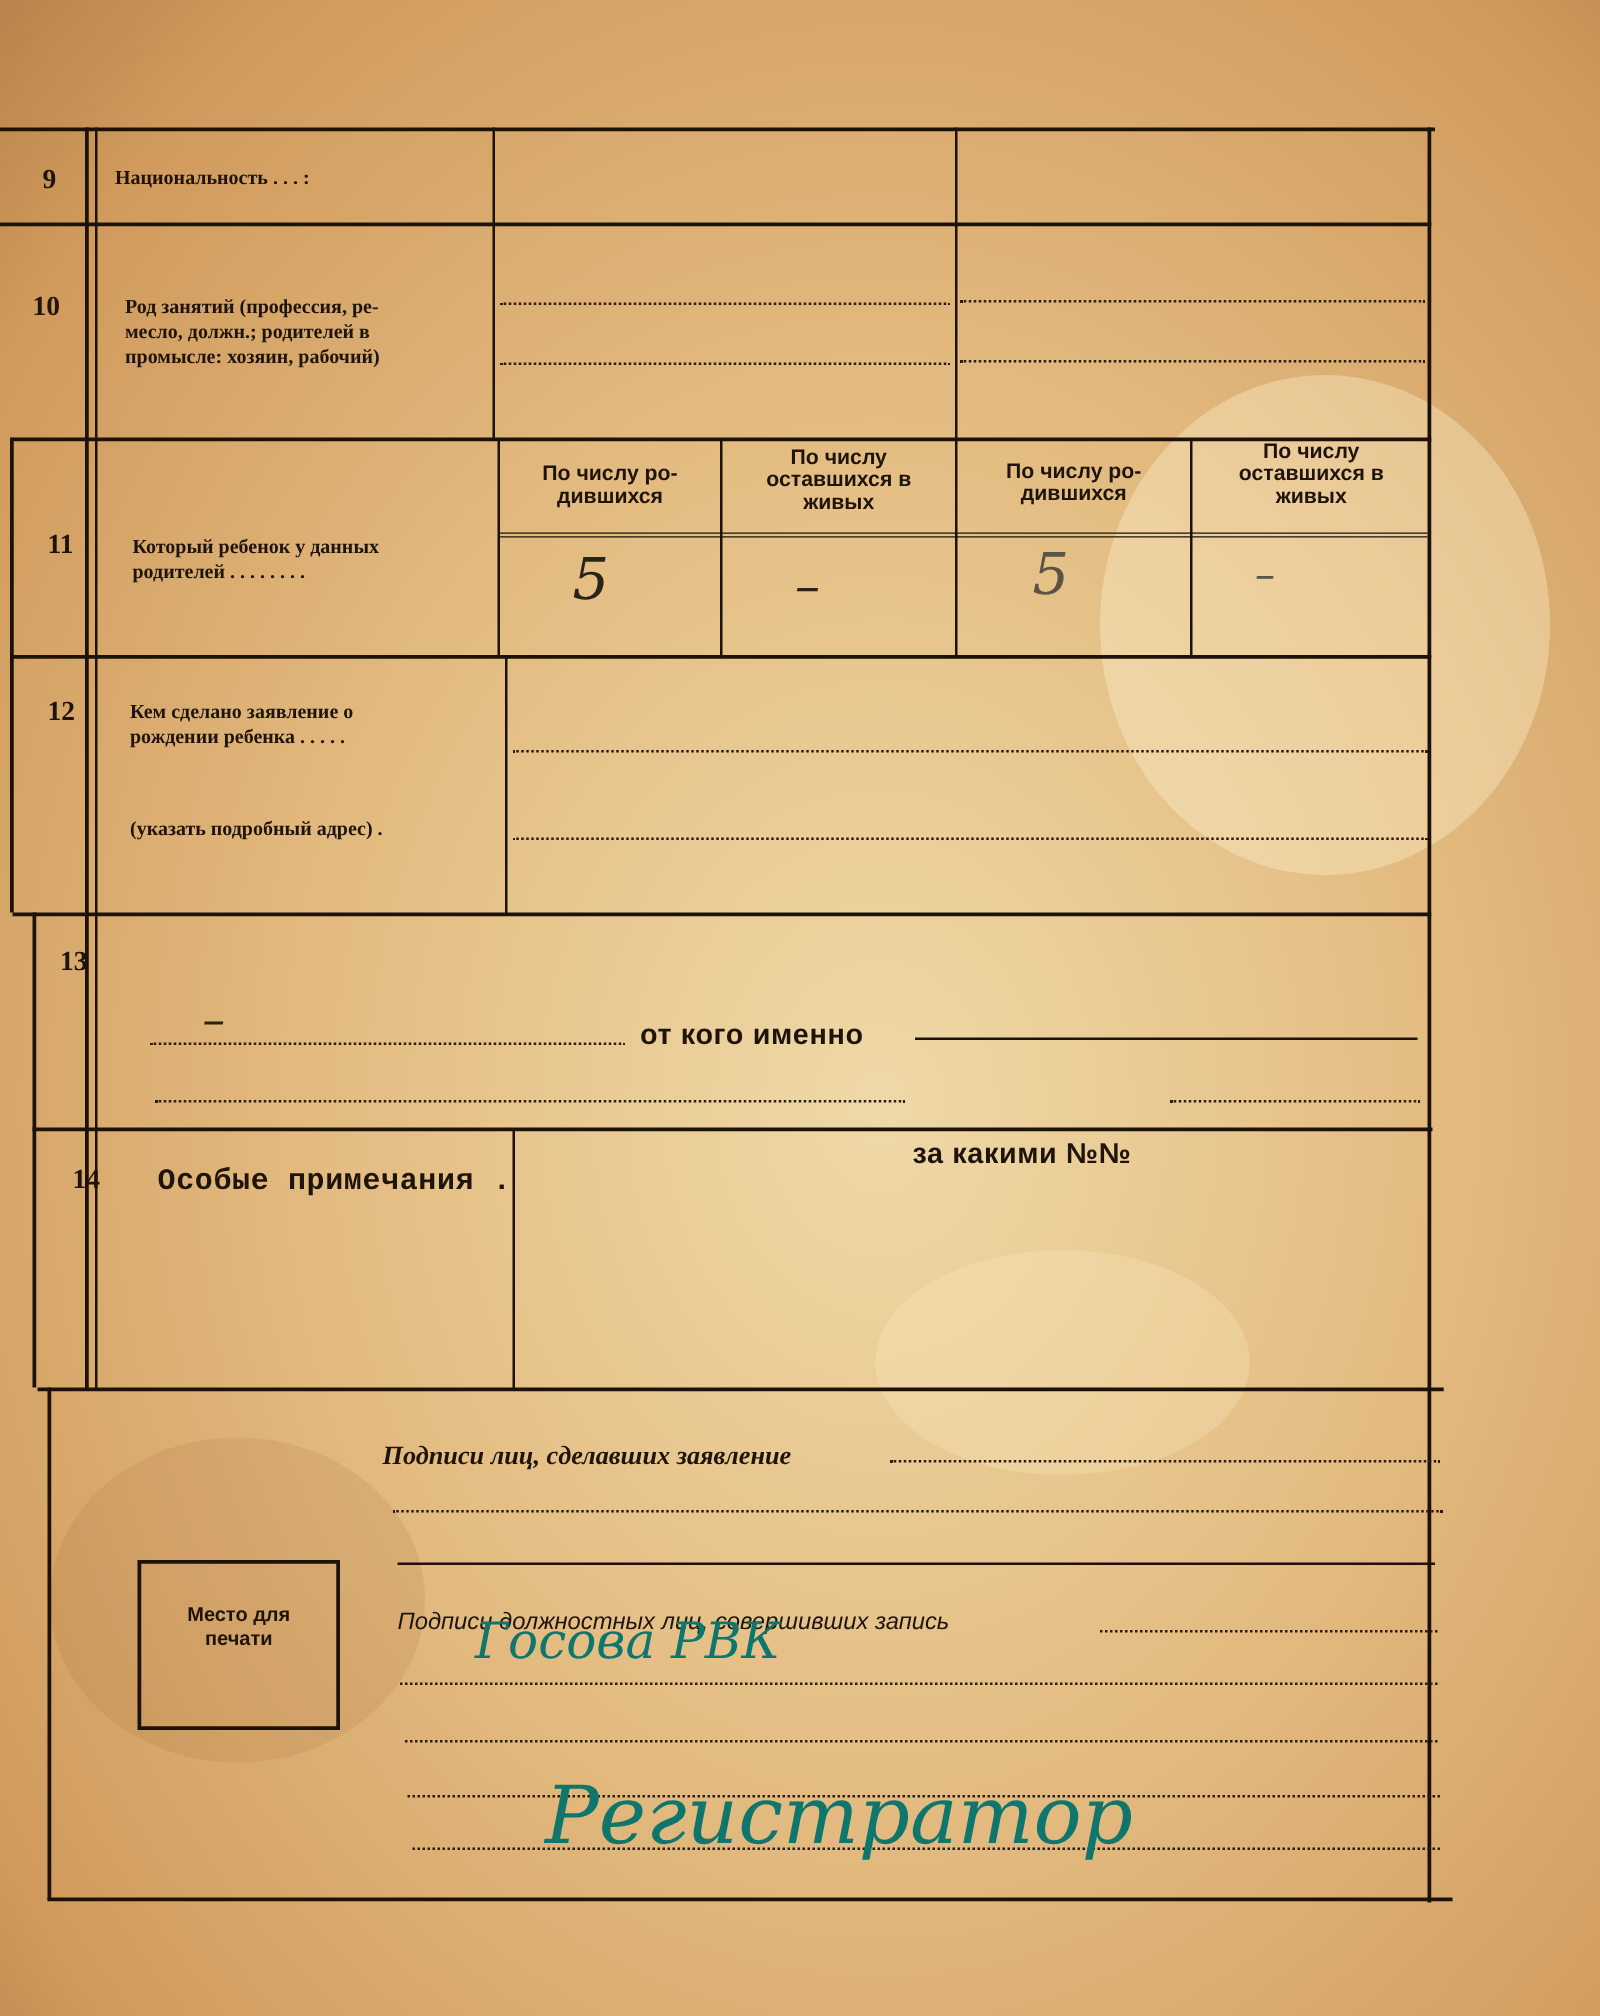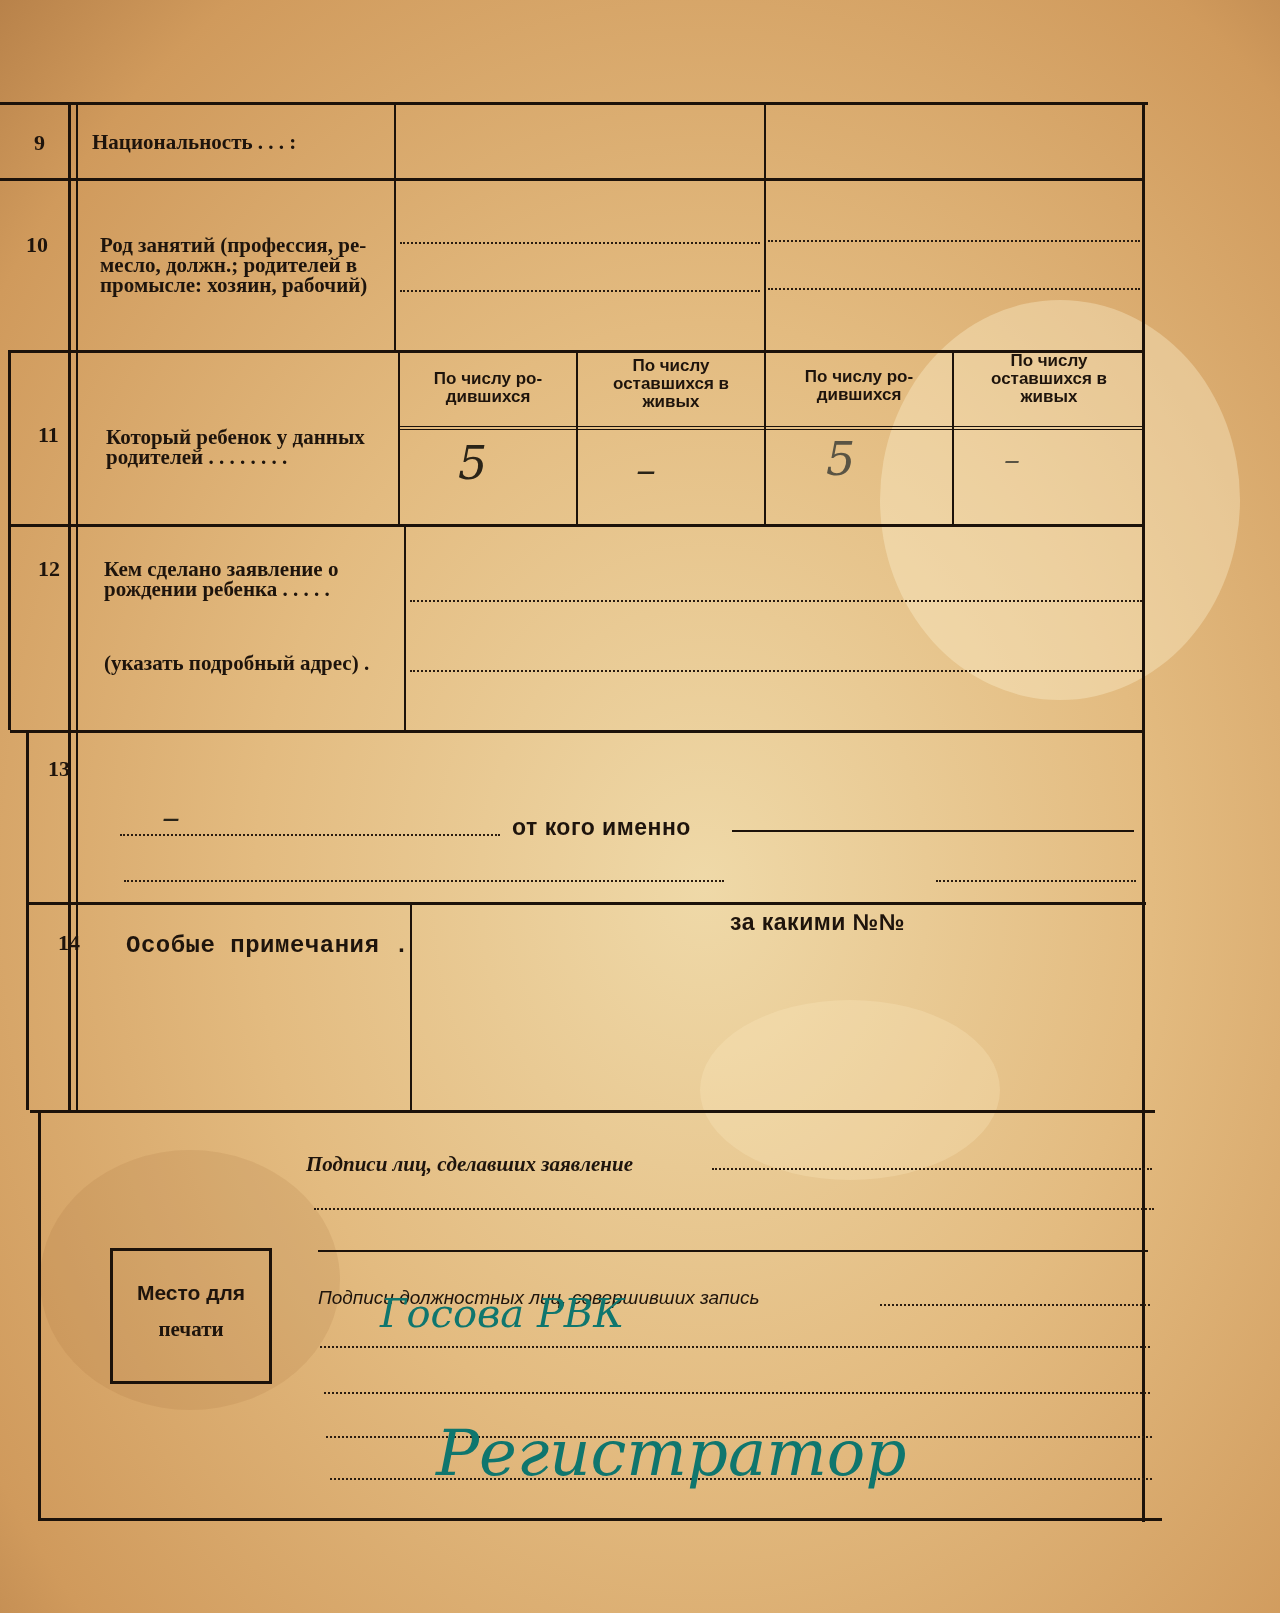--- a/index.html
+++ b/index.html
@@ -9,21 +9,21 @@
       font-family: "Liberation Serif", serif;
       color: #1e140c;
     }
     .stain { position: absolute; border-radius: 50%; background: rgba(150,90,40,0.12); }
     .form { position: absolute; left: 0; top: 0; width: 1280px; height: 1613px; }
     .hline { position: absolute; height: 0; border-top: 3px solid #1c120a; }
     .vline { position: absolute; width: 0; border-left: 3px solid #1c120a; }
     .thin { border-width: 2px; }
     .dline { position: absolute; height: 0; border-top: 2px dotted #2a1c10; }
     .num { position: absolute; font-family: "Liberation Serif", serif; font-weight: bold; font-size: 22px; }
-    .lbl { position: absolute; font-family: "Liberation Serif", serif; font-weight: bold; font-size: 21px; line-height: 19px; }
+    .lbl { position: absolute; font-family: "Liberation Serif", serif; font-weight: bold; font-size: 16px; line-height: 19px; }
     .lbl-big { position: absolute; font-family: "Liberation Sans", sans-serif; font-weight: bold; font-size: 23px; letter-spacing: 0.5px; }
     .colhdr { position: absolute; text-align: center; font-family: "Liberation Sans", sans-serif; font-size: 17px; line-height: 18px; font-weight: bold; }
     .hand { position: absolute; font-family: "DejaVu Serif", serif; font-style: italic; font-size: 46px; color: #2a2418; }
     .italic { position: absolute; font-family: "Liberation Serif", serif; font-style: italic; font-weight: bold; font-size: 21px; }
     .stamp { position: absolute; border: 3px solid #1c120a; text-align: center; }
     .sig { position: absolute; font-family: "DejaVu Serif", serif; font-style: italic; color: #0f766e; }
   </style>
 </head>
 <body>
 
@@ -129,21 +129,21 @@
   <div style="position:absolute;left:414px;top:908px;width:730px;height:200px;"></div>
 
   <div class="italic" style="left:306px;top:1152px;">Подписи лиц, сделавших заявление</div>
   <div class="dline" style="left:712px;top:1168px;width:440px;"></div>
   <div class="dline" style="left:314px;top:1208px;width:840px;"></div>
   <div class="hline thin" style="left:318px;top:1250px;width:830px;"></div>
   <div style="position:absolute;left:310px;top:1140px;width:844px;height:116px;"></div>
 
   <div class="stamp" style="left:110px;top:1248px;width:156px;height:130px;">
     <div class="lbl" style="position:relative;margin-top:32px;font-family:'Liberation Sans',sans-serif;">Место для</div>
-    <div class="lbl" style="position:relative;margin-top:18px;font-family:Liberation Serif, serif;">печати</div>
+    <div class="lbl" style="position:relative;font-family:Liberation Sans, sans-serif;">печати</div>
   </div>
 
   <div class="lbl" style="left:318px;top:1288px;font-family:'Liberation Sans',sans-serif;font-weight:normal;font-size:19px;font-style:italic;">Подписи должностных лиц, совершивших запись</div>
   <div class="dline" style="left:880px;top:1304px;width:270px;"></div>
   <div class="dline" style="left:320px;top:1346px;width:830px;"></div>
   <div class="dline" style="left:324px;top:1392px;width:826px;"></div>
   <div class="dline" style="left:326px;top:1436px;width:826px;"></div>
   <div class="dline" style="left:330px;top:1478px;width:822px;"></div>
 
   <div class="sig" style="left:380px;top:1290px;font-size:40px;">Госова РВК</div>

